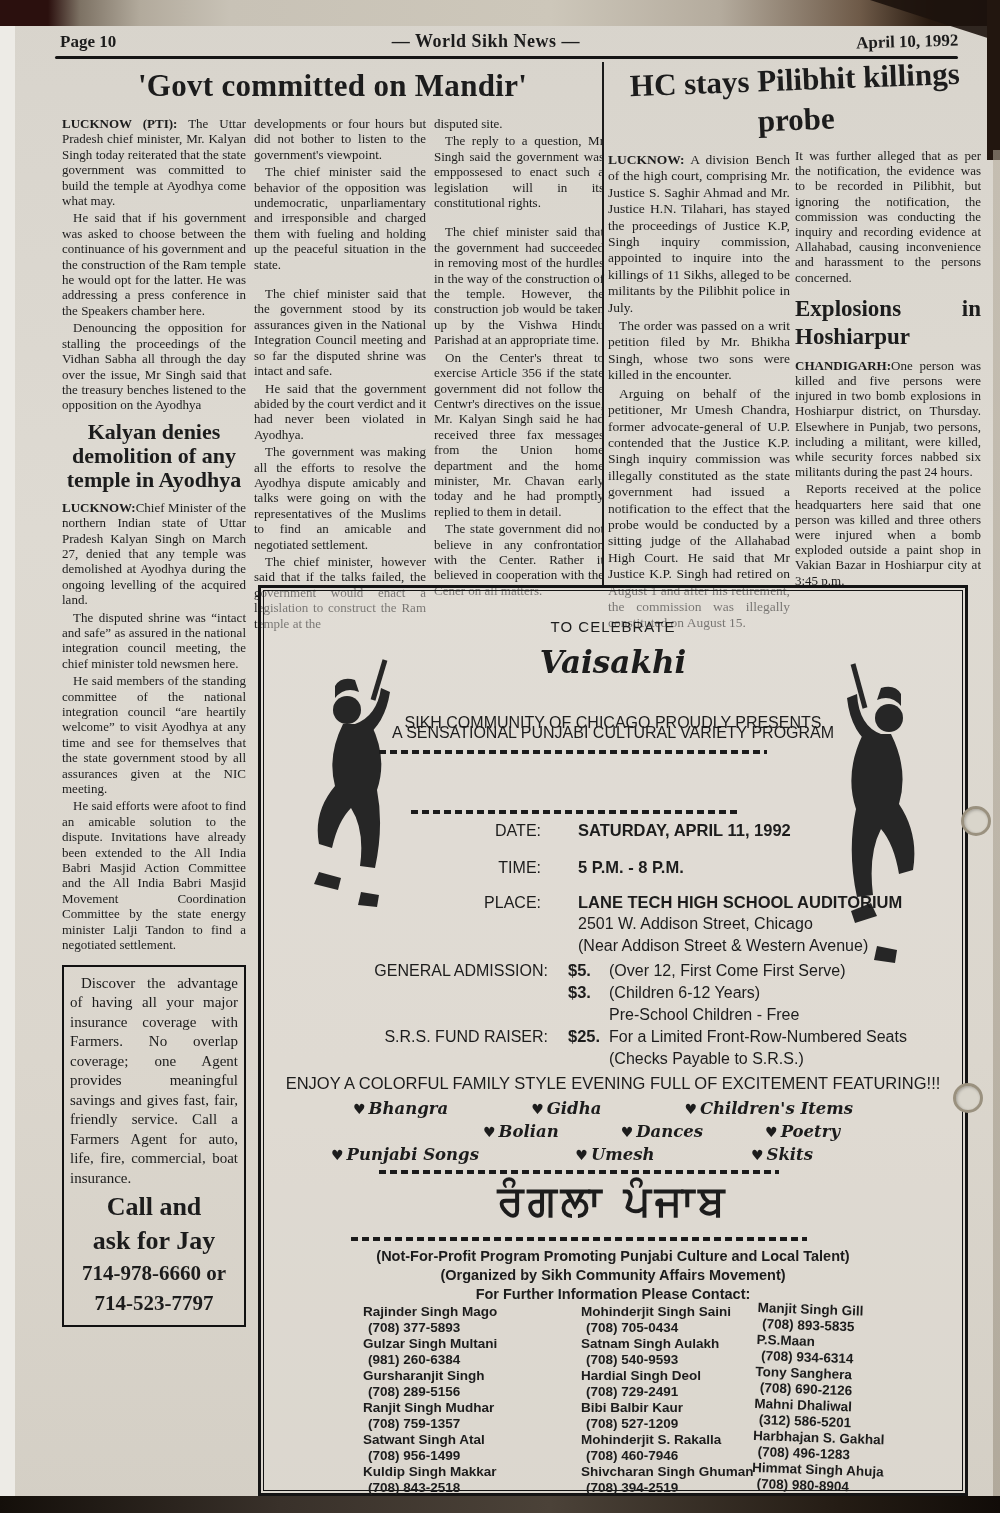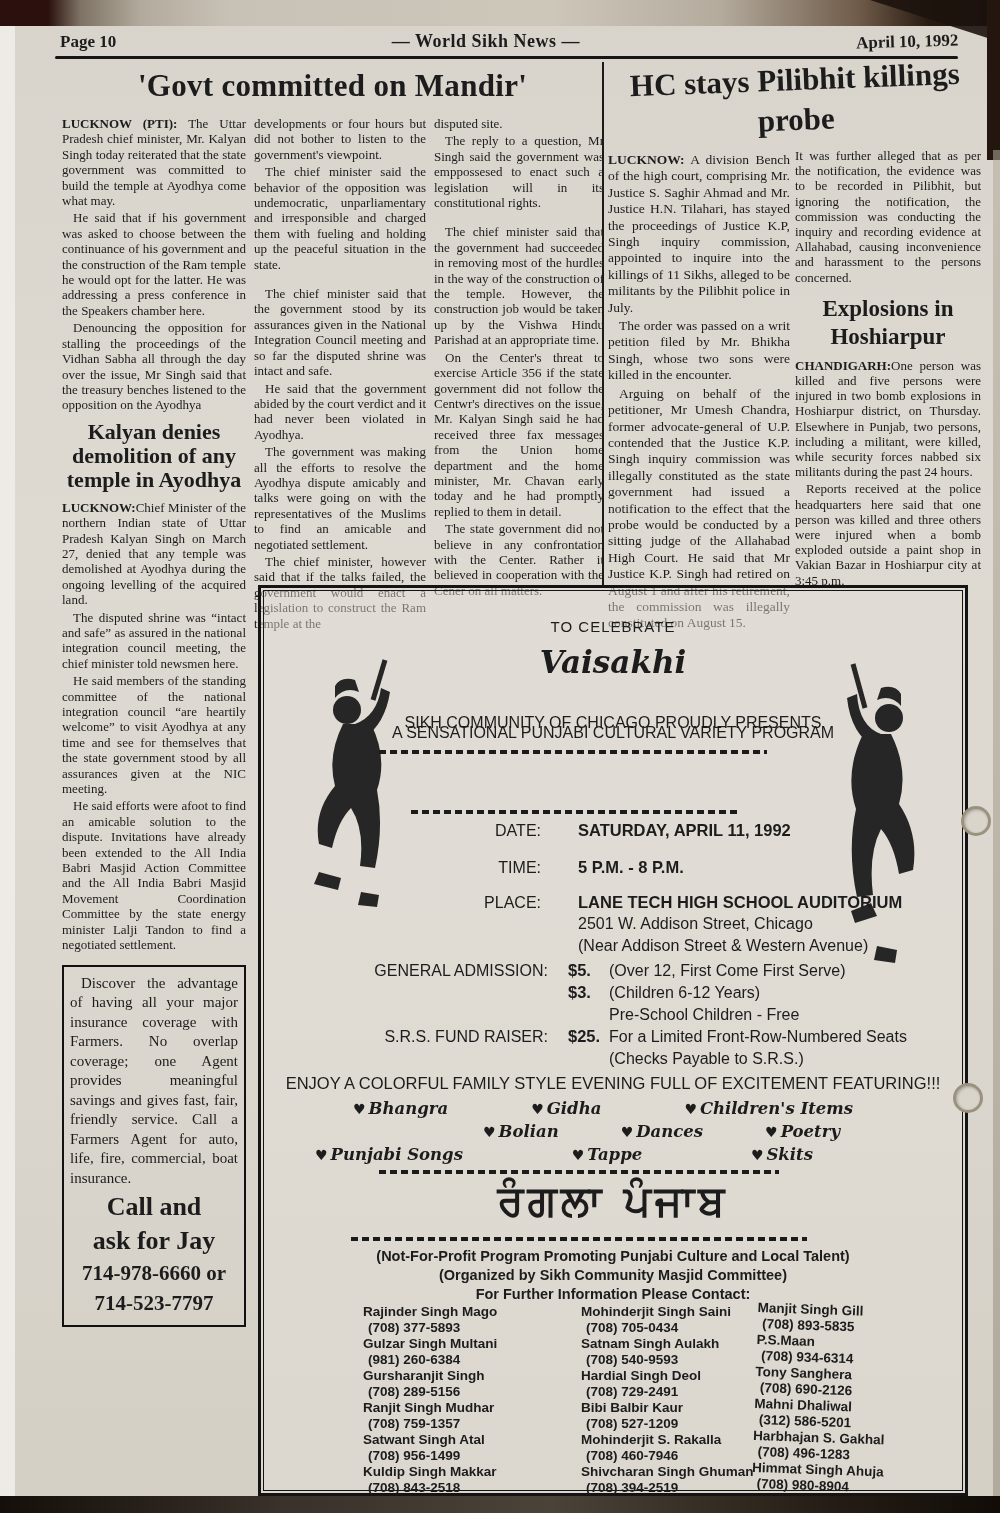--- a/index.html
+++ b/index.html
@@ -39,21 +39,21 @@
   .dateline{font-weight:bold;}
   #col1{left:62px;top:116px;width:184px;}
   #col2{left:254px;top:116px;width:172px;}
   #col3{left:434px;top:116px;width:170px;}
   .kalyan-hl{font-size:22px;line-height:24px;font-weight:bold;text-align:center;text-indent:0;margin:7px 2px 8px 2px;}
 
   #hcol1{left:608px;top:152px;width:182px;}
   #hcol2{left:795px;top:148px;width:186px;}
   .hc-col{font-size:13.5px;line-height:16.4px;}
   #hcol2 p{line-height:15.2px;font-size:13px;}
-  .expl-hl{font-size:23px;line-height:28px;font-weight:bold;text-align:center;text-indent:0;margin:10px 0 7px 0;}
+  .expl-hl{font-size:23px;line-height:28px;font-weight:bold;text-indent:0;margin:10px 0 7px 0;}
   .vrule{position:absolute;left:602px;top:62px;width:2px;height:523px;background:#1a1a1a;}
 
   
   .fad{margin-top:12px;border:2.5px solid #111;padding:7px 6px;text-align:left;}
   .fad-banner{border:1.5px solid #222;background:#c3c0b8;background-image:radial-gradient(#8f8c84 0.8px,transparent 0.9px);background-size:4px 4px;
     text-align:center;padding:10px 2px 12px 2px;color:#2c2c2c;font-weight:bold;}
   .fad-banner .s{font-size:23px;line-height:30px;}
   .fad-banner .b{font-size:30px;line-height:40px;letter-spacing:1px;}
   .fad-body{font-size:15px;line-height:19.5px;text-align:justify;margin:8px 0 4px 0;}
   .fad-call{font-size:26px;line-height:34px;font-weight:bold;text-align:center;}
@@ -214,32 +214,32 @@
     <div class="feat-row" style="top:511px;padding-left:92px;padding-right:112px;box-sizing:border-box;">
       <span class="feat"><span class="heart">♥</span><span>Bhangra</span></span>
       <span class="feat"><span class="heart">♥</span><span>Gidha</span></span>
       <span class="feat"><span class="heart">♥</span><span>Children's  Items</span></span>
     </div>
     <div class="feat-row" style="top:534px;padding-left:222px;padding-right:125px;box-sizing:border-box;">
       <span class="feat"><span class="heart">♥</span><span>Bolian</span></span>
       <span class="feat"><span class="heart">♥</span><span>Dances</span></span>
       <span class="feat"><span class="heart">♥</span><span>Poetry</span></span>
     </div>
-    <div class="feat-row" style="top:557px;padding-left:54px;padding-right:152px;box-sizing:border-box;gap:41px;">
+    <div class="feat-row" style="top:557px;padding-left:70px;padding-right:152px;box-sizing:border-box;gap:41px;">
       <span class="feat"><span class="heart">♥</span><span>Punjabi  Songs</span></span>
-      <span class="feat"><span class="heart">♥</span><span>Tappe</span></span>
+      <span class="feat"><span class="heart">♥</span><span>Umesh</span></span>
       <span class="feat"><span class="heart">♥</span><span>Skits</span></span>
     </div>
 
     <div class="ad-abs dash" style="top:582px;left:118px;width:400px;"></div>
     <div class="ad-abs ctr punjabi" style="top:588px;">ਰੰਗਲਾ ਪੰਜਾਬ</div>
     <div class="ad-abs dash" style="top:649px;left:90px;width:456px;"></div>
 
     <div class="ad-abs ctr sans note" style="top:660px;">(Not-For-Profit Program Promoting Punjabi Culture and Local Talent)</div>
-    <div class="ad-abs ctr sans note" style="top:679px;">(Organized by Sikh Community Masjid Committee)</div>
+    <div class="ad-abs ctr sans note" style="top:679px;">(Organized by Sikh Community Affairs Movement)</div>
     <div class="ad-abs ctr sans note" style="top:698px;">For Further Information Please Contact:</div>
 
     <div class="c-col" style="top:716px;left:102px;width:205px;">
       <div>Rajinder Singh Mago</div>
         <div class="c-phone">(708)  377-5893</div>
       <div>Gulzar Singh Multani</div>
         <div class="c-phone">(981)  260-6384</div>
       <div>Gursharanjit Singh</div>
         <div class="c-phone">(708)  289-5156</div>
       <div>Ranjit Singh Mudhar</div>

